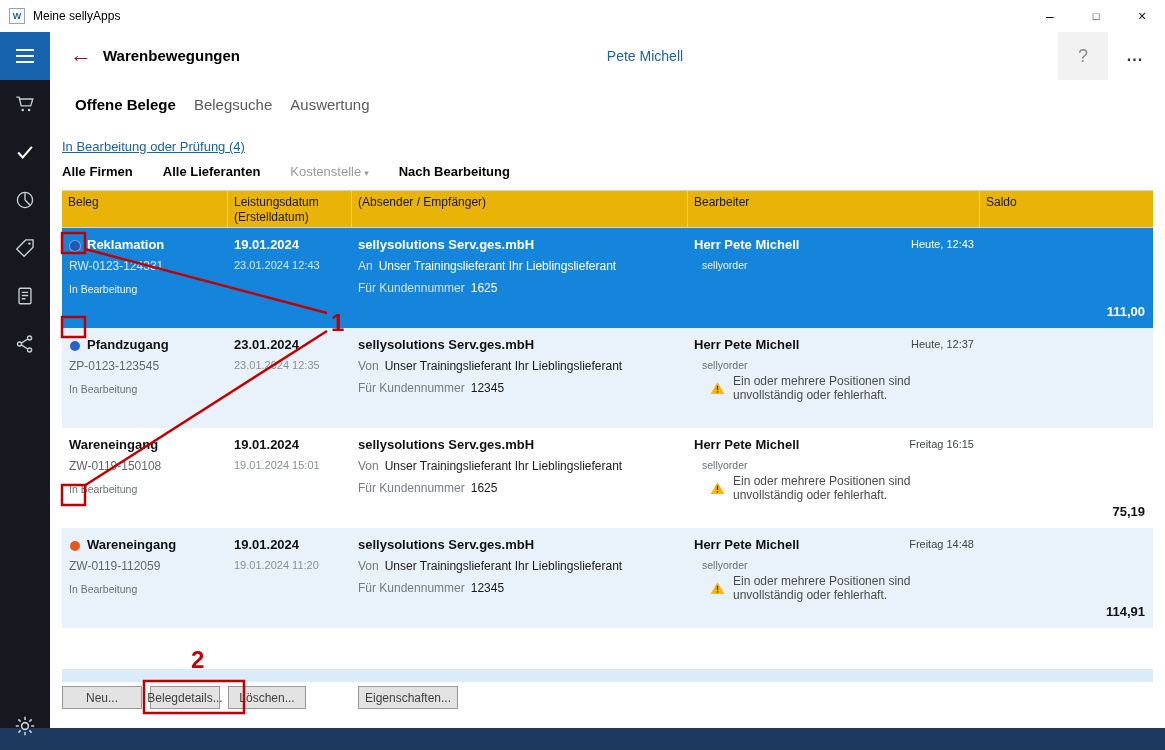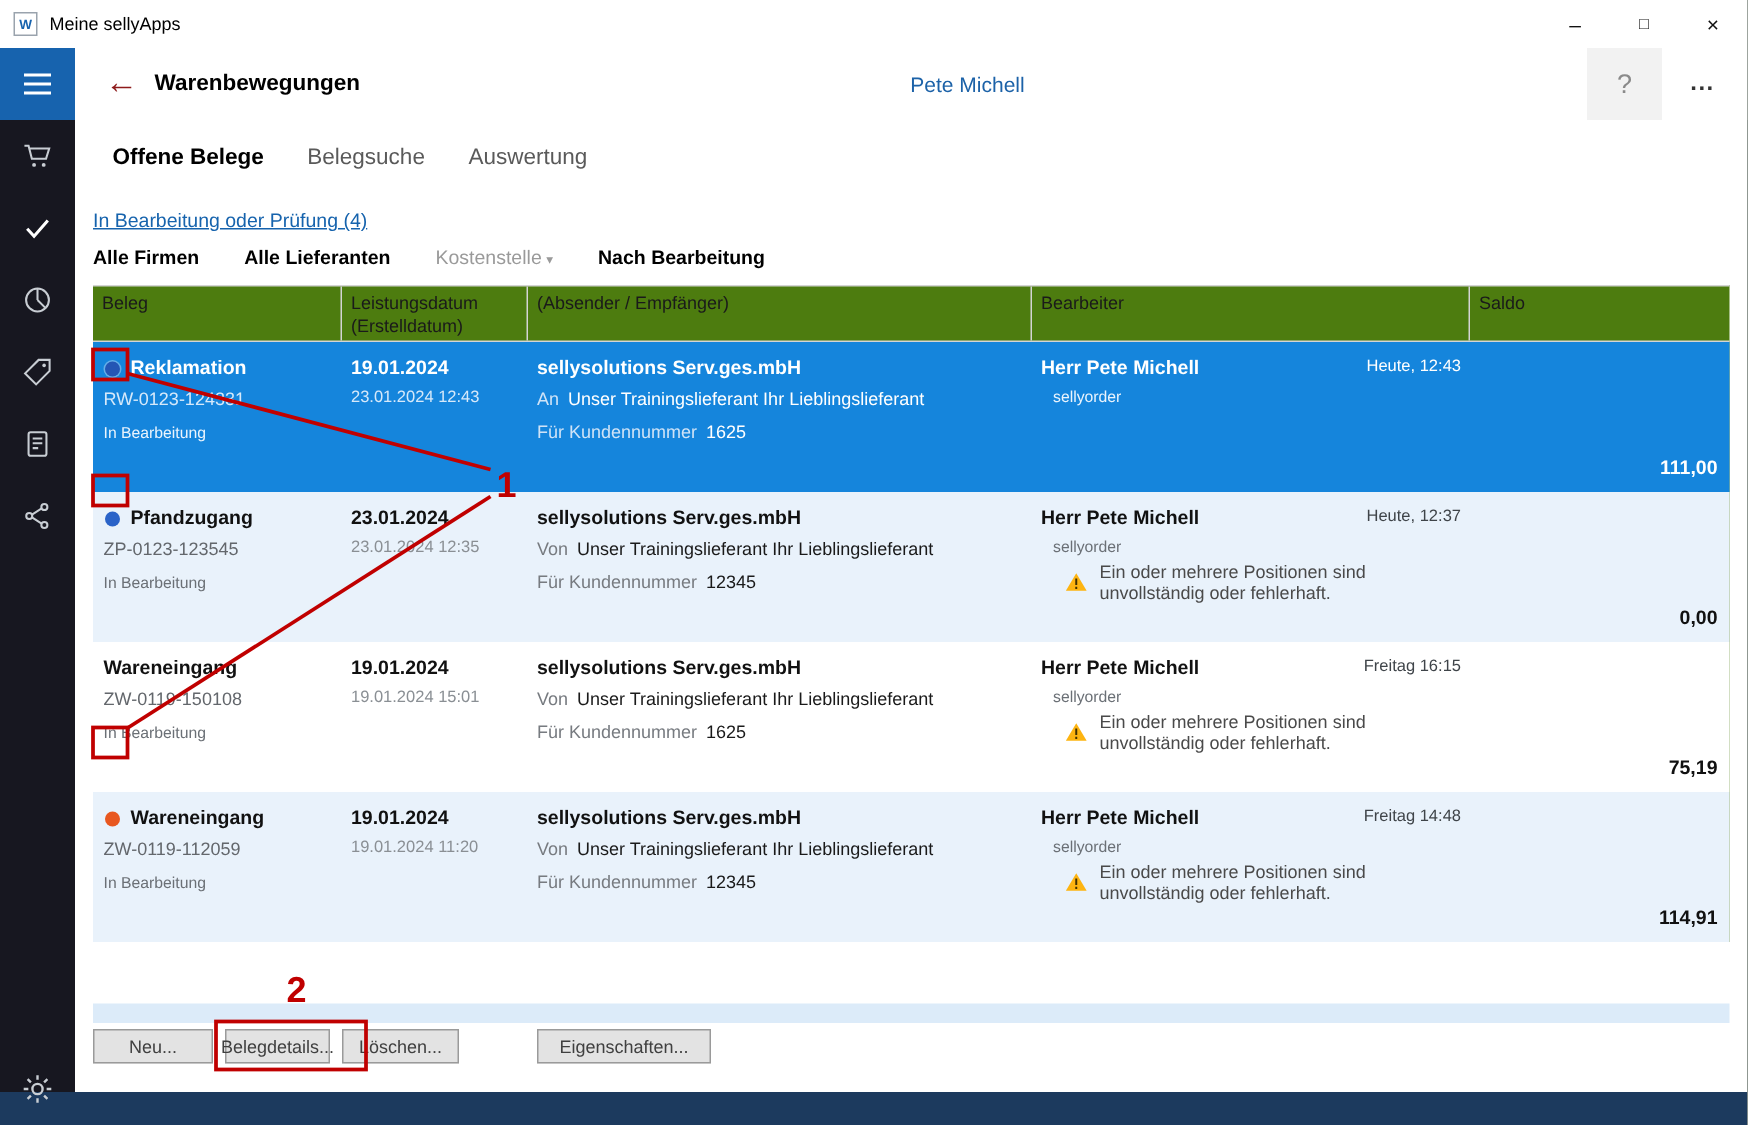--- a/index.html
+++ b/index.html
@@ -32,34 +32,34 @@
   .header{position:absolute;top:32px;left:50px;width:1115px;height:48px;background:#fff}
   .back-btn{position:absolute;left:20px;top:9px;font-size:22px;color:#8e1b1b;cursor:pointer;line-height:28px}
   .page-title{position:absolute;left:53px;top:15px;font-size:15px;font-weight:bold;color:#000}
   .user-name{position:absolute;left:395px;top:16px;width:400px;text-align:center;color:#1c62a8;font-size:14px;cursor:pointer}
   .help-btn{position:absolute;right:57px;top:0;width:50px;height:48px;background:#f2f2f2;
             display:flex;align-items:center;justify-content:center;font-size:18px;color:#8a8a8a;cursor:pointer}
   .more-btn{position:absolute;right:8px;top:0;width:44px;height:48px;display:flex;align-items:center;
             justify-content:center;font-size:16px;font-weight:bold;color:#333;letter-spacing:1px;cursor:pointer}
 
   
-  .tabs{position:absolute;left:75px;top:96px;display:flex;gap:29px;font-size:15px;color:#5a5a5a;background:#fff}
+  .tabs{position:absolute;left:75px;top:96px;display:flex;gap:18px;font-size:15px;color:#5a5a5a;background:#fff}
   .tab{cursor:pointer;white-space:nowrap}
   .tab.active{color:#000;font-weight:bold}
 
   
   .view-link{position:absolute;left:62px;top:139px;font-size:13px;color:#1663ad;
              text-decoration:underline;cursor:pointer;white-space:nowrap}
   .filterbar{position:absolute;left:62px;top:164px;display:flex;font-size:13px;font-weight:bold;color:#000}
   .filter{margin-right:30px;cursor:pointer;white-space:nowrap}
   .filter.disabled{color:#9a9a9a;font-weight:normal}
   .filter .caret{font-size:9px;margin-left:3px;color:#9a9a9a}
 
   
-  .table{position:absolute;left:62px;top:190px;width:1091px;background:#4d7c0f}
+  .table{position:absolute;left:62px;top:190px;width:1091px;background:#eab308}
   .thead{display:grid;grid-template-columns:166px 124px 336px 292px 173px;height:38px;
          border-top:1px solid #d4d4d4;border-bottom:1px solid #d4d4d4}
   .th{position:relative;padding:4px 0 0 6px;font-size:12px;line-height:15px;color:#1a1a1a;
       border-right:1px solid #d4d4d4;cursor:pointer}
   .th:last-child{border-right:none}
   .th span{display:block;white-space:nowrap}
 
   .row{position:relative;display:grid;grid-template-columns:166px 124px 336px 292px 173px;
        height:100px;cursor:pointer;background:#fff}
   .row.alt{background:#e9f2fb}
@@ -102,21 +102,21 @@
   
   .hscrollbar{position:absolute;left:62px;top:669px;width:1091px;height:13px;background:#dcebf9;cursor:pointer}
 
   
   .btnrow{position:absolute;left:62px;top:686px;display:flex}
   .btn{height:23px;background:#e3e3e3;border:1px solid #9a9a9a;font-size:12px;color:#404040;
        display:flex;align-items:center;justify-content:center;cursor:pointer;font-family:inherit}
   .btn-neu{width:80px;margin-right:8px}
   .btn-beleg{width:70px;margin-right:8px}
   .btn-loeschen{width:78px;margin-right:8px}
-  .btn-eigen{width:116px;margin-left:44px}
+  .btn-eigen{width:100px;margin-left:44px}
 
   
   .bottombar{position:absolute;left:0;bottom:0;width:100%;height:22px;background:#1c3a5e;z-index:8}
 
   
   .annotations{position:absolute;left:0;top:0;z-index:40;pointer-events:none}
   .ann-box{fill:none;stroke:#c00000;stroke-width:2.5}
   .ann-line{stroke:#c00000;stroke-width:2.5}
   .ann-text{fill:#c00000;font-size:24px;font-weight:bold;font-family:"Liberation Sans",sans-serif}
 </style>
@@ -305,23 +305,20 @@
         <span class="rtime">Heute, 12:37</span>
         <span class="warnbox">
           <svg width="15" height="14" viewBox="0 0 16 14">
               <path d="M8 .8 15.4 13.3H.6Z" fill="#fdb411"></path>
               <path d="M7.3 4.5h1.4v4.6H7.3Z" fill="#403000"></path>
               <path d="M7.3 10.3h1.4v1.6H7.3Z" fill="#403000"></path>
             </svg>
           <span class="warntext">Ein oder mehrere Positionen sind unvollständig oder fehlerhaft.</span>
         </span>
       </div>
-      <div class="cell">
-        <span class="rsaldo">0,00</span>
-      </div>
     </div>
 
     <div class="row no-dot">
       <div class="cell">
 
         <span class="rtype">Wareneingang</span>
         <span class="rdoc">ZW-0119-150108</span>
         <span class="rstatus">In Bearbeitung</span>
       </div>
       <div class="cell">

